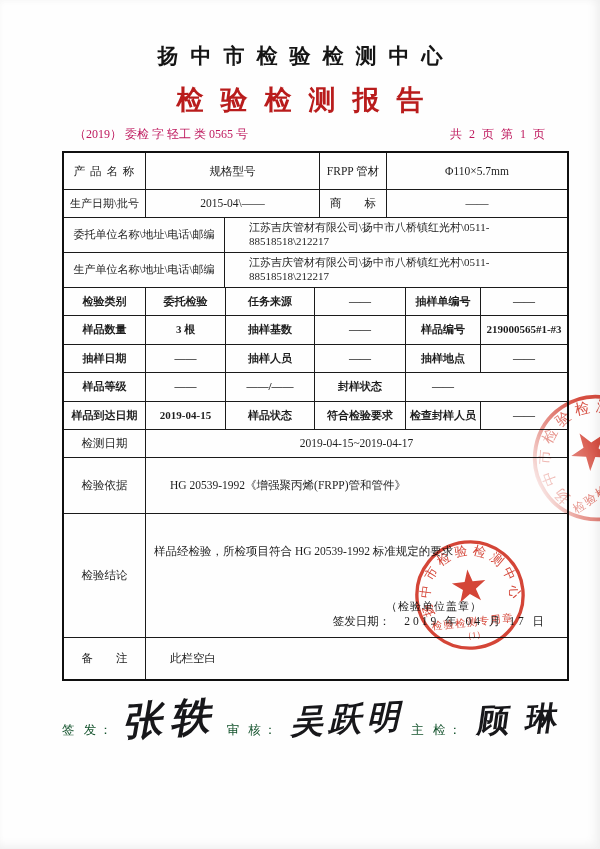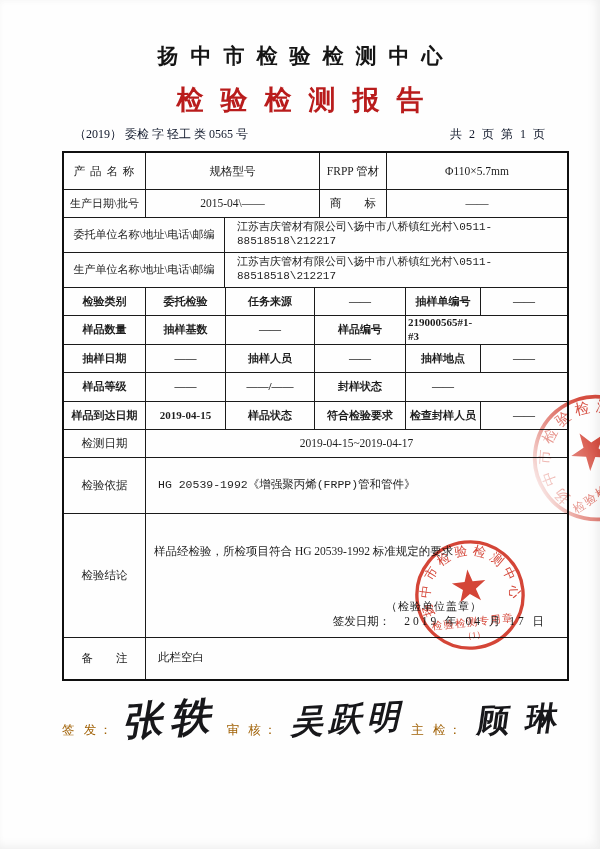--- a/index.html
+++ b/index.html
@@ -12,38 +12,38 @@
   .org-name{
     position:absolute;top:42px;left:0;width:100%;text-align:center;
     font-size:21px;font-weight:bold;letter-spacing:12px;text-indent:12px;color:#151515;
   }
   .report-title{
     position:absolute;top:82px;left:0;width:100%;text-align:center;
     font-size:27px;font-weight:bold;letter-spacing:17px;text-indent:17px;color:#b91c1c;
   }
   .doc-line{
     position:absolute;top:126px;left:62px;width:503px;
-    display:flex;justify-content:space-between;font-size:12px;color:#0f172a;
+    display:flex;justify-content:space-between;font-size:12px;color:#be185d;
   }
   .doc-line .left{padding-left:12px;}
   .doc-line .right{padding-right:18px;letter-spacing:2px;}
   
   .rtable{
     position:absolute;top:151px;left:62px;width:503px;
     border:2.5px solid #101010;box-sizing:content-box;background:transparent;
   }
   .trow{display:grid;box-sizing:border-box;}
   .trow + .trow{border-top:1px solid #1b1b1b;}
   .cell{
     display:flex;align-items:center;justify-content:center;text-align:left;
     box-sizing:border-box;font-size:11.5px;color:#1e1e1e;overflow:hidden;line-height:1.25;
     padding:1px 2px;
   }
   .cell + .cell{border-left:1px solid #1b1b1b;}
-  .cell.left{justify-content:flex-start;text-align:left;padding-left:12px;font-family:Liberation Mono, monospace;}
+  .cell.left{justify-content:flex-start;text-align:left;padding-left:24px;}
   .g4{grid-template-columns:81px 174px 67px 181px;}
   .g2a{grid-template-columns:160px 343px;}
   .g6{grid-template-columns:81px 80px 89px 91px 75px 87px;}
   .g2b{grid-template-columns:81px 422px;}
   .g6 .cell{font-size:11px;font-weight:bold;}
   .g2a .cell{font-size:11px;}
   .sample-no{font-size:8.5px;letter-spacing:0;}
   .lbl{letter-spacing:1px;}
   
   .conclusion-cell{
@@ -51,21 +51,21 @@
   }
   .conclusion-text{position:absolute;top:30px;left:8px;right:10px;font-size:11.5px;}
   .seal-note{position:absolute;left:240px;top:86px;font-size:11px;letter-spacing:1px;}
   .issue-line{position:absolute;right:20px;bottom:9px;font-size:11.5px;}
   .issue-line .date{margin-left:14px;letter-spacing:3px;}
   
   .sig-row{
     position:absolute;top:688px;left:62px;width:512px;height:70px;
     display:flex;align-items:center;
   }
-  .sig-label{font-size:12.5px;letter-spacing:3px;white-space:nowrap;color:#a16207;margin-top:14px;}
+  .sig-label{font-size:12.5px;letter-spacing:3px;white-space:nowrap;color:#14532d;margin-top:14px;}
   .sig{
     font-family:"DejaVu Sans","Liberation Sans",sans-serif;
     font-weight:700;color:#17171a;white-space:nowrap;
   }
   .sig-1{font-size:40px;transform:rotate(-4deg) skewX(-14deg);margin:0 6px 10px 10px;letter-spacing:8px;}
   .sig-2{font-size:33px;transform:rotate(-3deg) skewX(-16deg);margin:0 4px 8px 14px;letter-spacing:5px;}
   .sig-3{font-size:32px;transform:rotate(-2deg) skewX(-10deg);margin:0 0 6px 14px;letter-spacing:16px;}
   
   .stamp{position:absolute;mix-blend-mode:multiply;pointer-events:none;}
   .stamp-main{left:411px;top:536px;width:118px;height:118px;transform:rotate(-6deg);opacity:.92;}
@@ -118,20 +118,21 @@
       <div class="cell">检验类别</div>
       <div class="cell">委托检验</div>
       <div class="cell">任务来源</div>
       <div class="cell">——</div>
       <div class="cell">抽样单编号</div>
       <div class="cell">——</div>
     </div>
 
     <div class="trow g6" style="height:29px">
       <div class="cell">样品数量</div>
+      <div class="cell">3 根</div>
       <div class="cell">抽样基数</div>
       <div class="cell">——</div>
       <div class="cell">样品编号</div>
       <div class="cell sample-no">219000565#1-#3</div>
     </div>
 
     <div class="trow g6" style="height:28px">
       <div class="cell">抽样日期</div>
       <div class="cell">——</div>
       <div class="cell">抽样人员</div>

